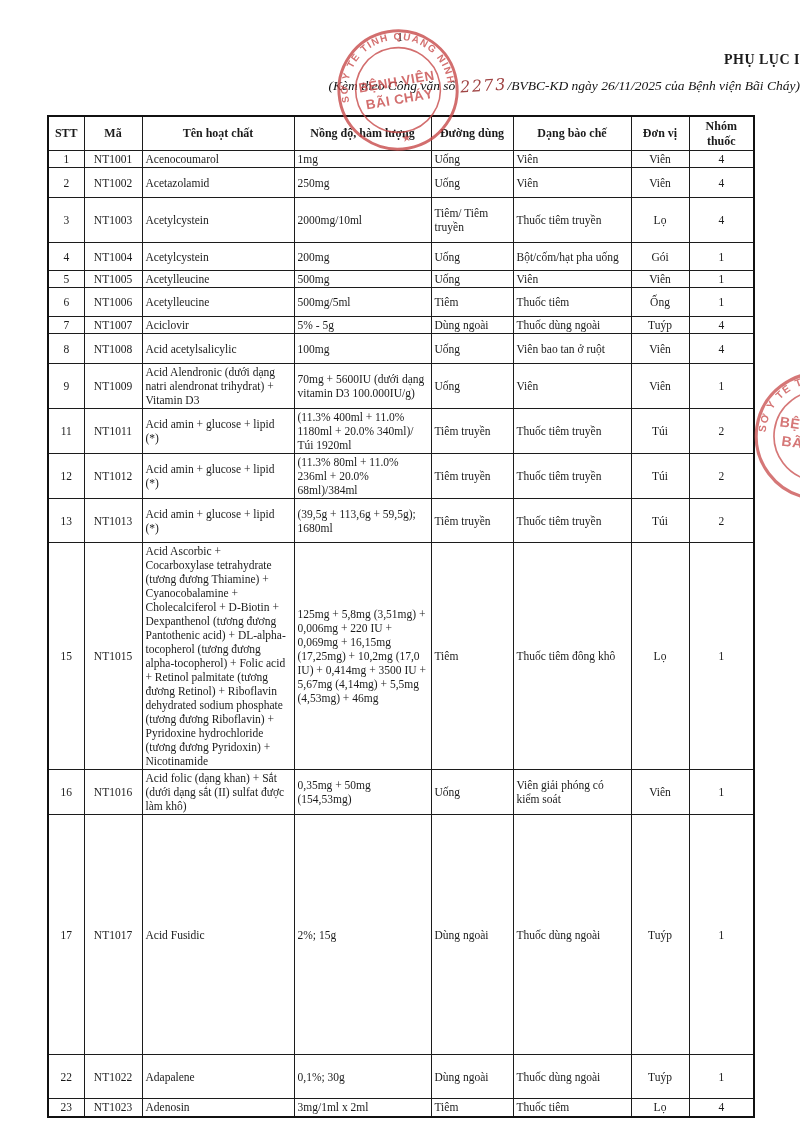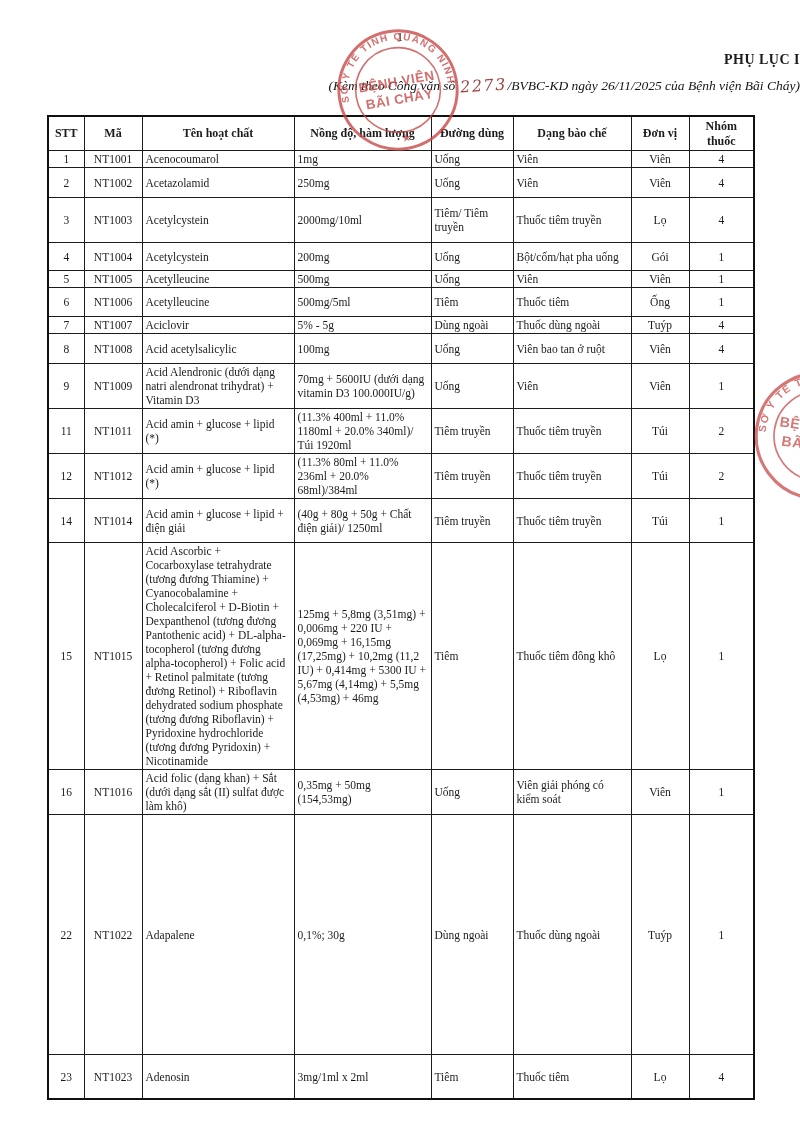--- a/index.html
+++ b/index.html
@@ -214,47 +214,57 @@
           <td>12</td>
           <td>NT1012</td>
           <td>Acid amin + glucose + lipid (*)</td>
           <td>(11.3% 80ml + 11.0% 236ml + 20.0% 68ml)/384ml</td>
           <td>Tiêm truyền</td>
           <td>Thuốc tiêm truyền</td>
           <td>Túi</td>
           <td>2</td>
         </tr>
         <tr>
-          <td>14</td>
-          <td>NT1014</td>
-          <td>Acid amin + glucose + lipid + điện giải</td>
-          <td>(40g + 80g + 50g + Chất điện giải)/ 1250ml</td>
+          <td>13</td>
+          <td>NT1013</td>
+          <td>Acid amin + glucose + lipid (*)</td>
+          <td>(39,5g + 113,6g + 59,5g); 1680ml</td>
           <td>Tiêm truyền</td>
           <td>Thuốc tiêm truyền</td>
           <td>Túi</td>
-          <td>1</td>
+          <td>2</td>
         </tr>
         <tr>
           <td>15</td>
           <td>NT1015</td>
           <td>Acid Ascorbic + Cocarboxylase tetrahydrate (tương đương Thiamine) + Cyanocobalamine + Cholecalciferol + D-Biotin + Dexpanthenol (tương đương Pantothenic acid) + DL-alpha-tocopherol (tương đương alpha-tocopherol) + Folic acid + Retinol palmitate (tương đương Retinol) + Riboflavin dehydrated sodium phosphate (tương đương Riboflavin) + Pyridoxine hydrochloride (tương đương Pyridoxin) + Nicotinamide</td>
-          <td>125mg + 5,8mg (3,51mg) + 0,006mg + 220 IU + 0,069mg + 16,15mg (17,25mg) + 10,2mg (11,2 IU) + 0,414mg + 5300 IU + 5,67mg (4,14mg) + 5,5mg (4,53mg) + 46mg</td>
+          <td>125mg + 5,8mg (3,51mg) + 0,006mg + 220 IU + 0,069mg + 16,15mg (17,25mg) + 10,2mg (17,0 IU) + 0,414mg + 3500 IU + 5,67mg (4,14mg) + 5,5mg (4,53mg) + 46mg</td>
           <td>Tiêm</td>
           <td>Thuốc tiêm đông khô</td>
           <td>Lọ</td>
           <td>1</td>
         </tr>
         <tr>
           <td>16</td>
           <td>NT1016</td>
           <td>Acid folic (dạng khan) + Sắt (dưới dạng sắt (II) sulfat được làm khô)</td>
           <td>0,35mg + 50mg (154,53mg)</td>
           <td>Uống</td>
           <td>Viên giải phóng có kiểm soát</td>
           <td>Viên</td>
+          <td>1</td>
+        </tr>
+        <tr>
+          <td>17</td>
+          <td>NT1017</td>
+          <td>Acid Fusidic</td>
+          <td>2%; 15g</td>
+          <td>Dùng ngoài</td>
+          <td>Thuốc dùng ngoài</td>
+          <td>Tuýp</td>
           <td>1</td>
         </tr>
         <tr>
           <td>22</td>
           <td>NT1022</td>
           <td>Adapalene</td>
           <td>0,1%; 30g</td>
           <td>Dùng ngoài</td>
           <td>Thuốc dùng ngoài</td>
           <td>Tuýp</td>

